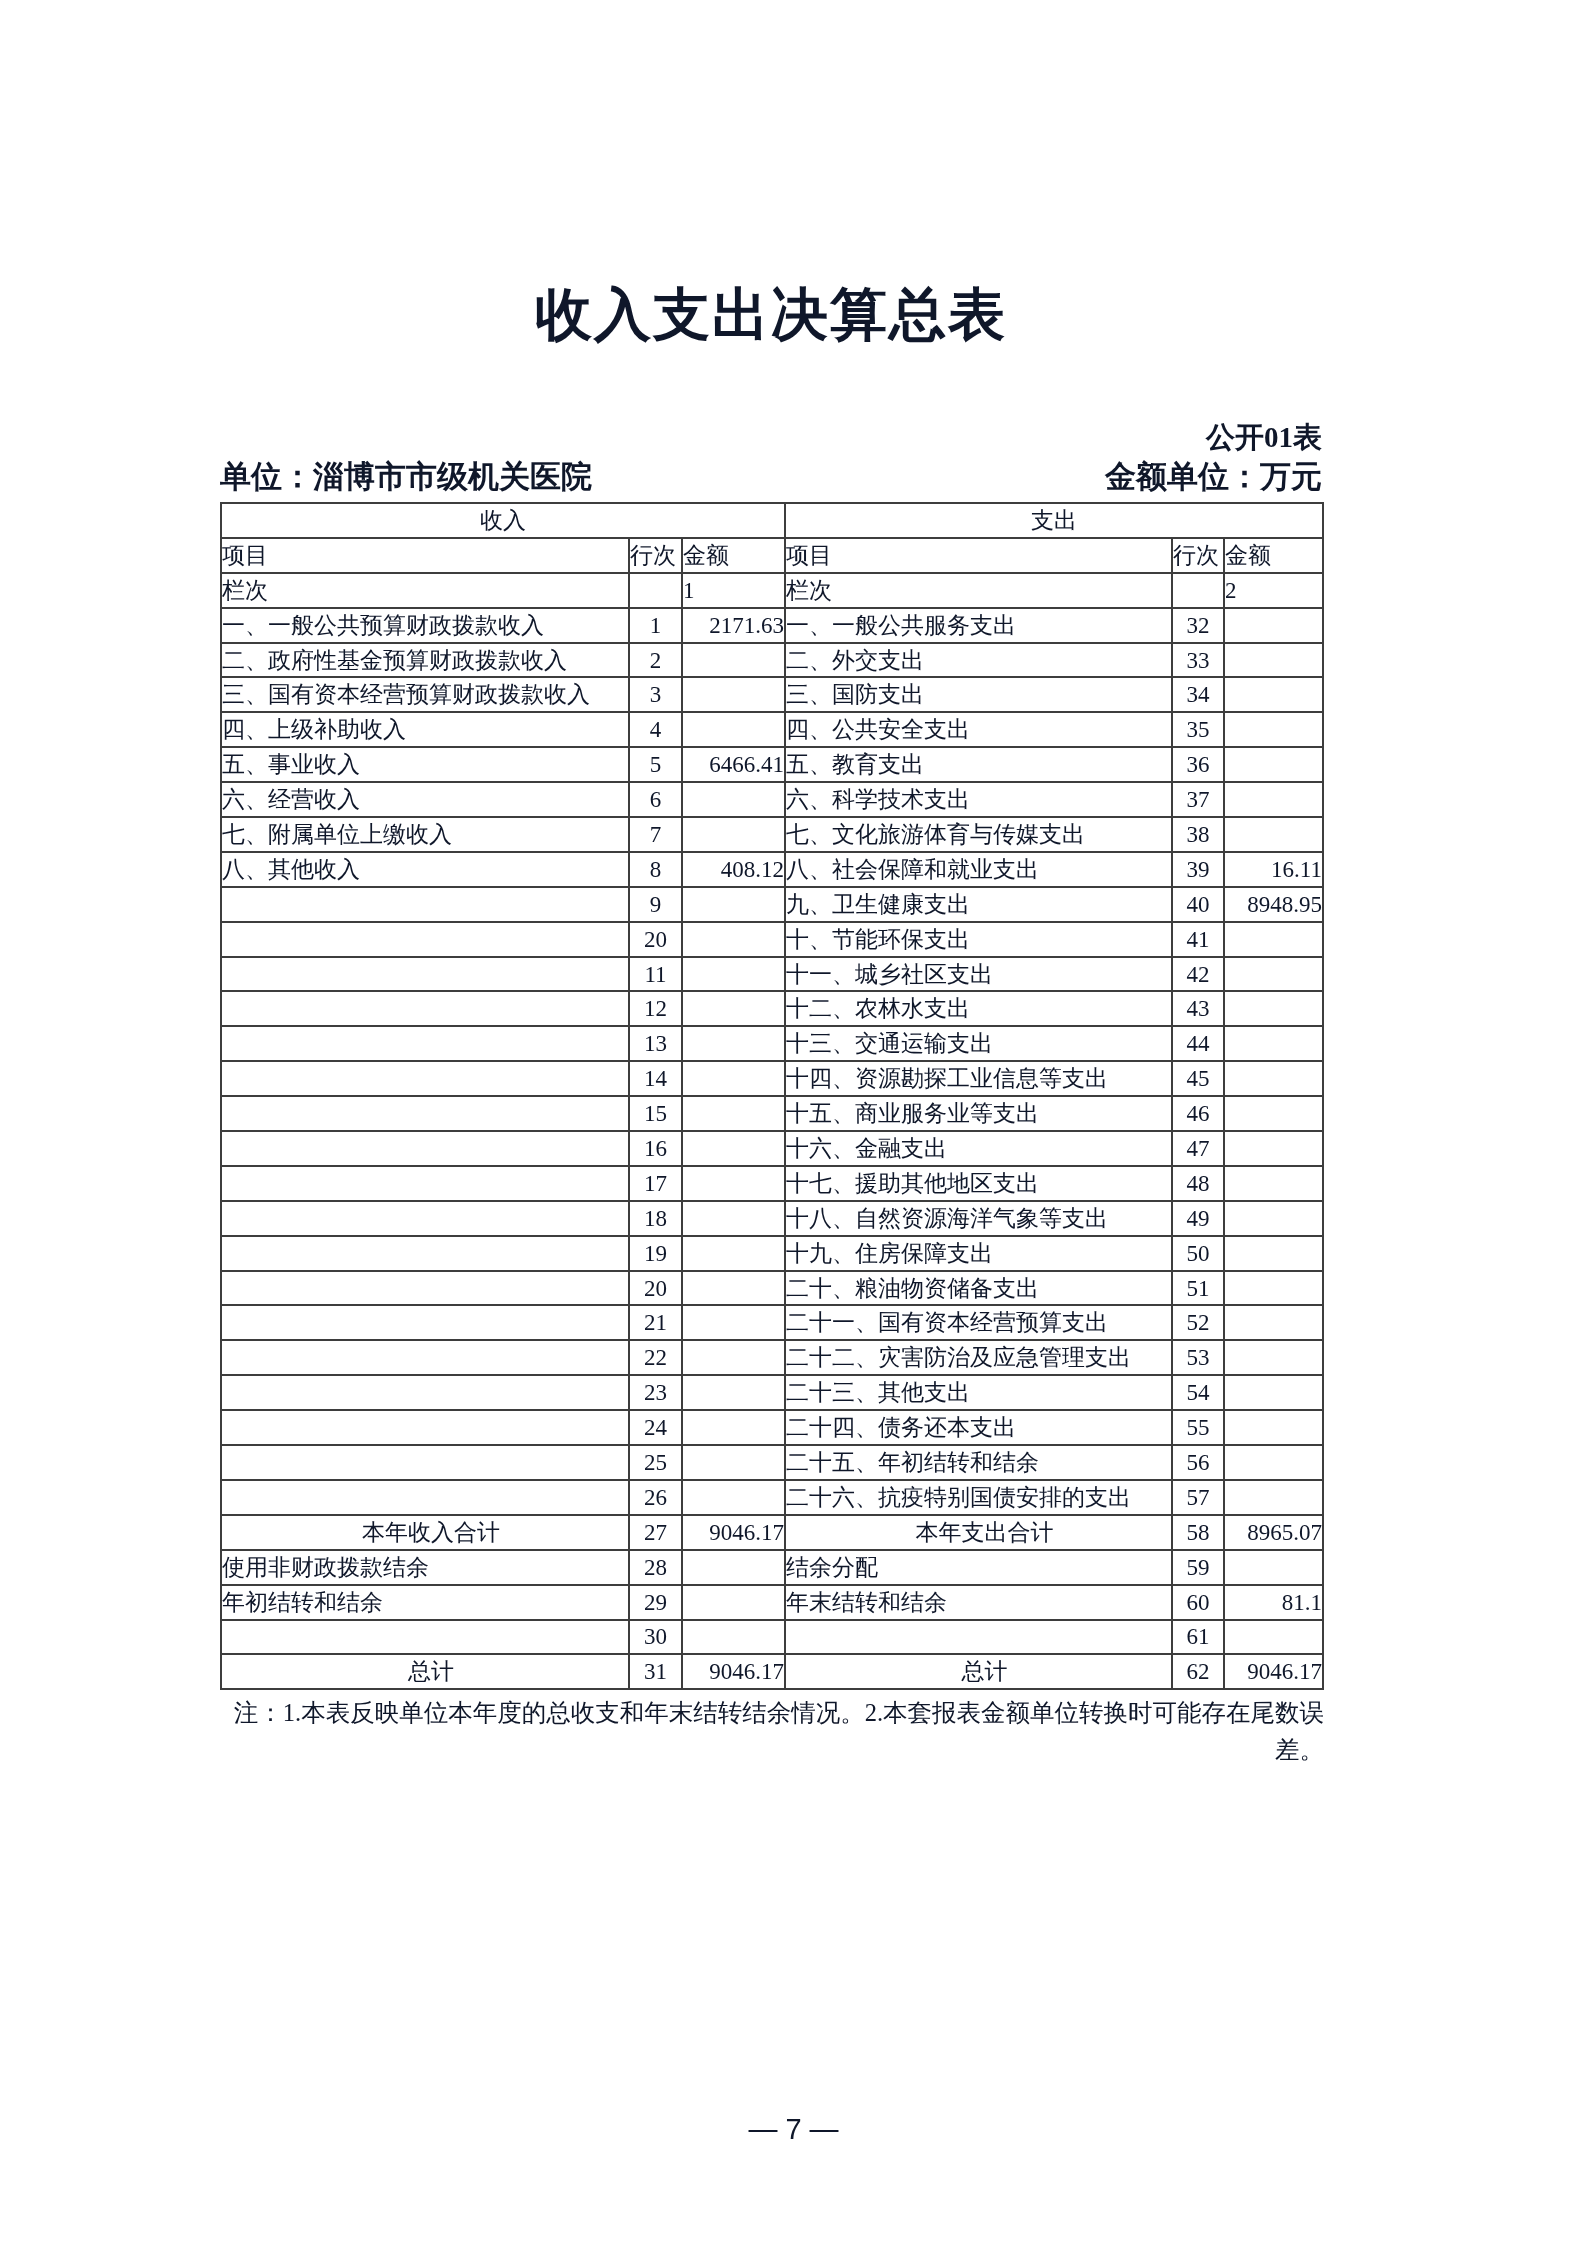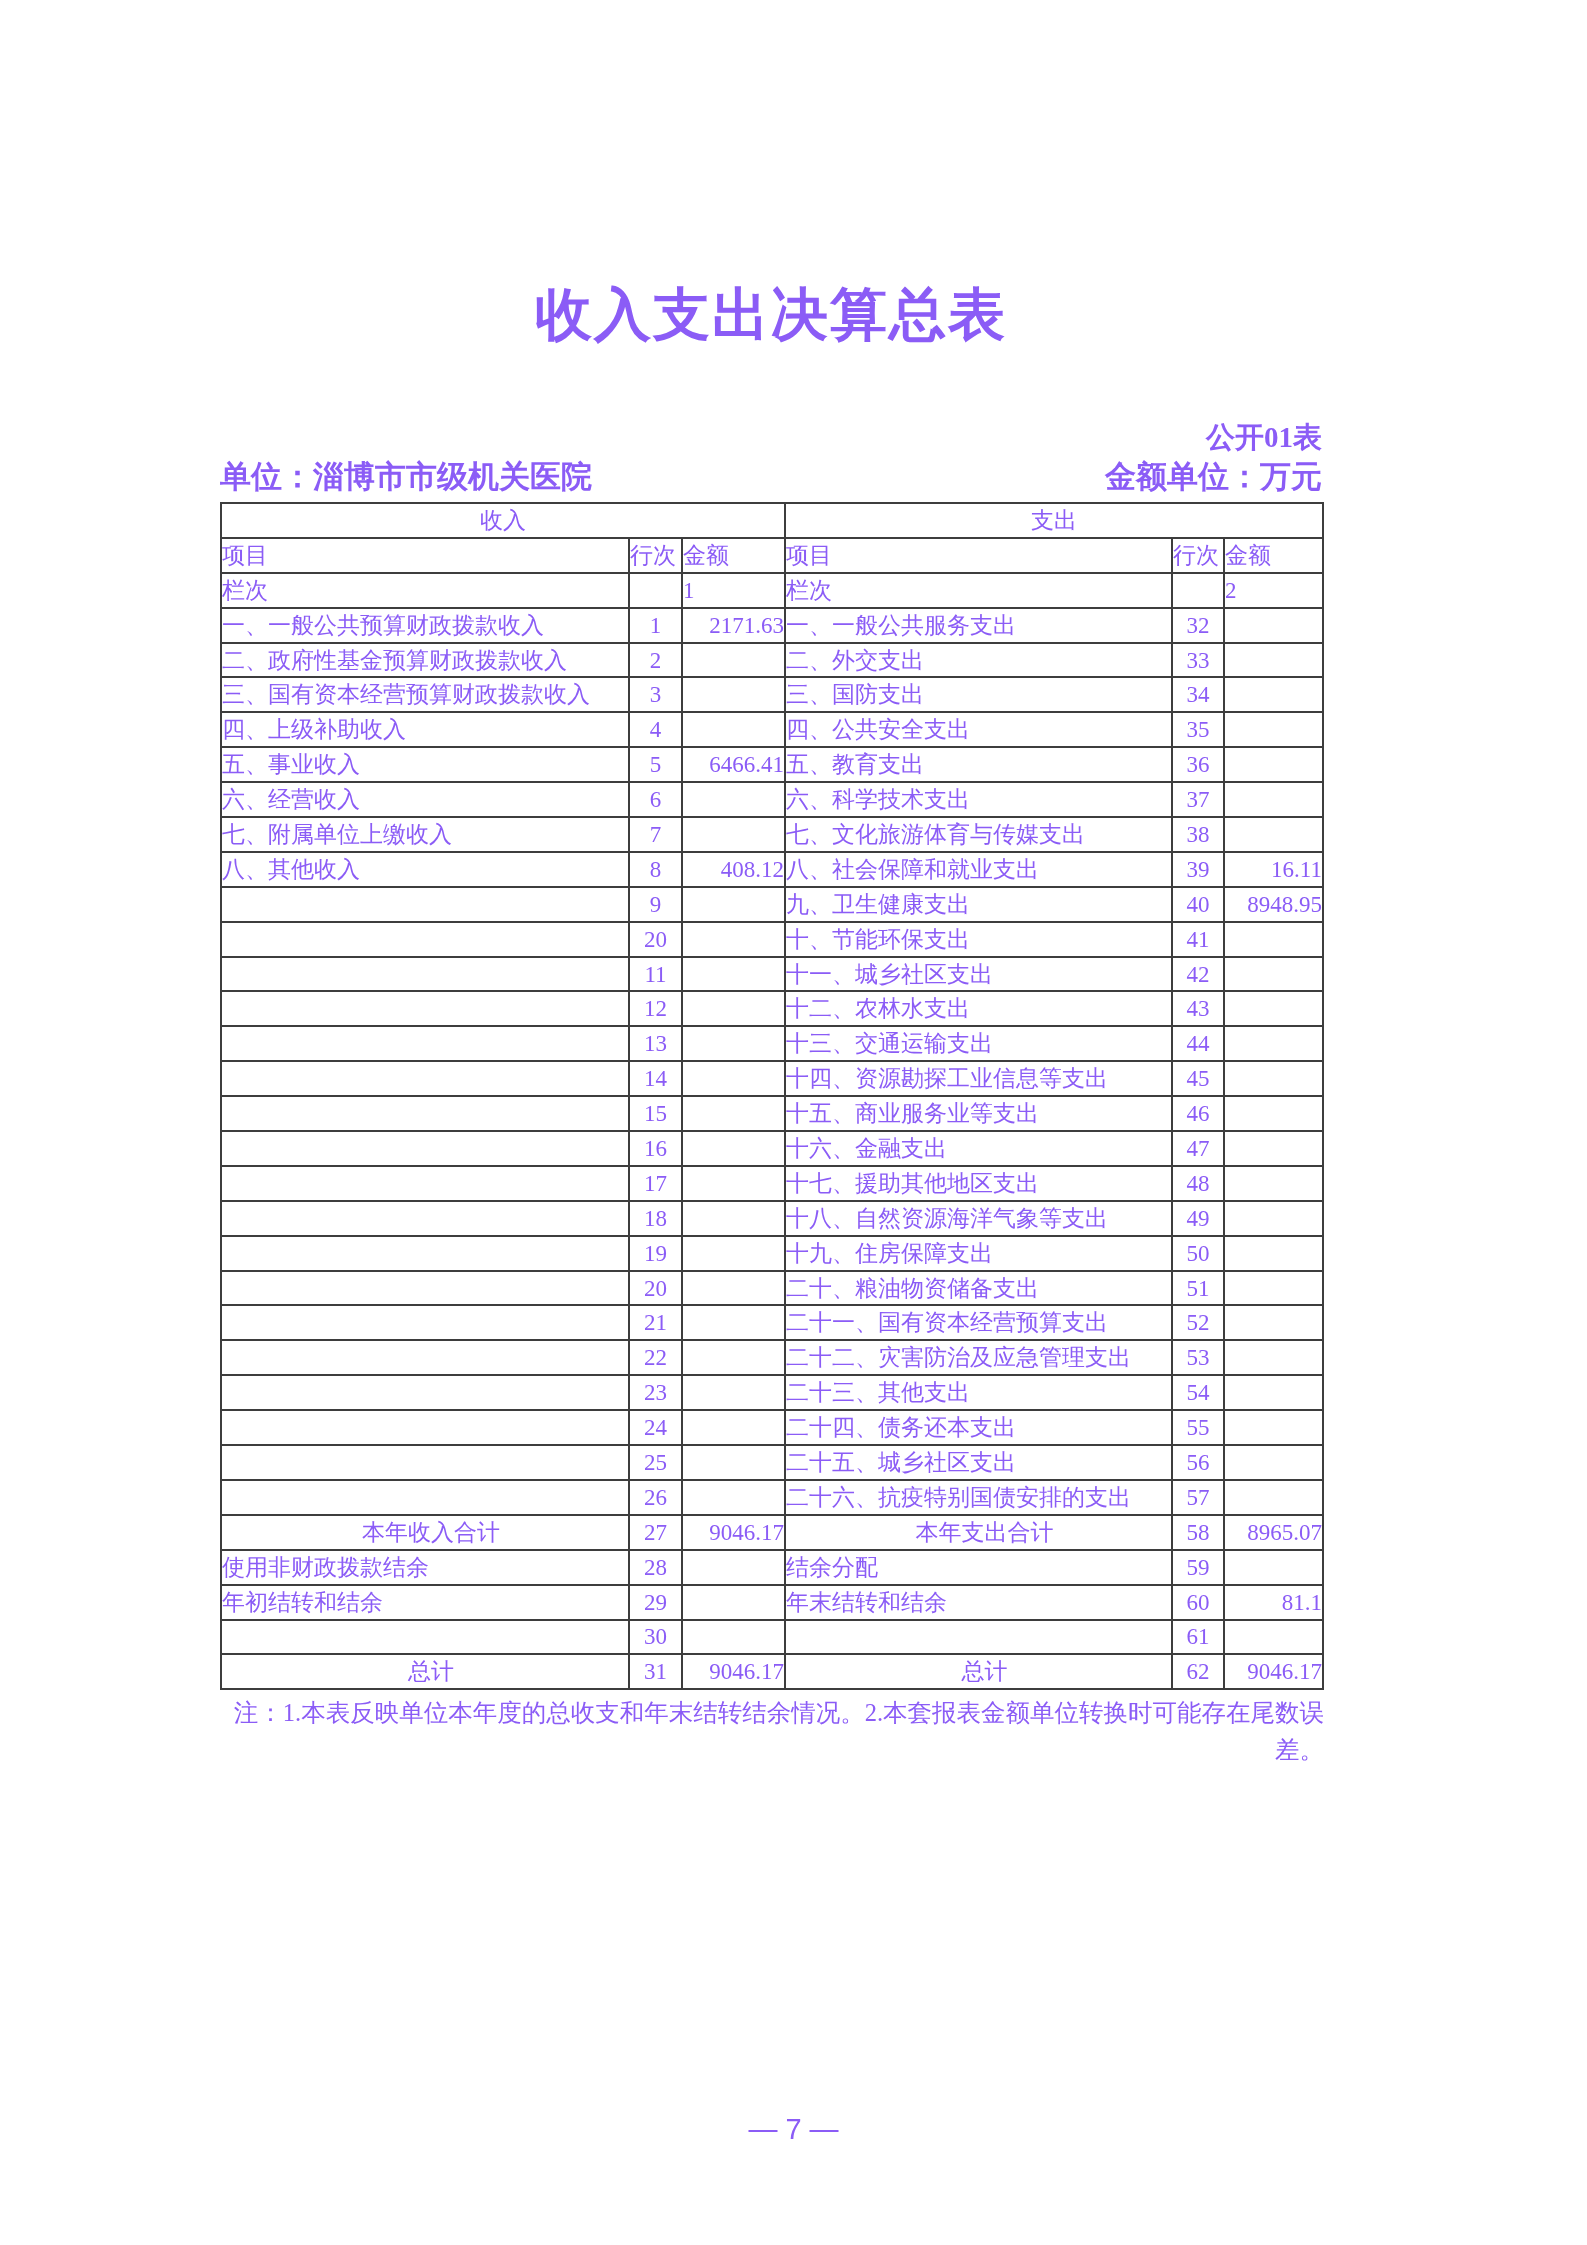--- a/index.html
+++ b/index.html
@@ -1,20 +1,20 @@
 <!DOCTYPE html>
 <html><head>
 <meta charset="utf-8">
 <style>
   html,body{margin:0;padding:0;background:#ffffff;}
   .page{
     position:relative;
     width:1587px;height:2245px;
     background:#ffffff;
-    color:#8b5cf6;
+    color:#0f172a;
     font-family:"Liberation Serif","DejaVu Serif",serif;
     overflow:hidden;
   }
   .title{
     position:absolute;left:220px;top:286px;width:1102px;
     text-align:center;
     font-size:57px;font-weight:bold;
     letter-spacing:2px;
     line-height:1;
     white-space:nowrap;
@@ -302,21 +302,21 @@
           <td class="c-line">24</td>
           <td class="c-amt"></td>
           <td class="c-item">二十四、债务还本支出</td>
           <td class="c-line">55</td>
           <td class="c-amt"></td>
         </tr>
         <tr>
           <td class="c-item"></td>
           <td class="c-line">25</td>
           <td class="c-amt"></td>
-          <td class="c-item">二十五、城乡社区支出</td>
+          <td class="c-item">二十五、年初结转和结余</td>
           <td class="c-line">56</td>
           <td class="c-amt"></td>
         </tr>
         <tr>
           <td class="c-item"></td>
           <td class="c-line">26</td>
           <td class="c-amt"></td>
           <td class="c-item">二十六、抗疫特别国债安排的支出</td>
           <td class="c-line">57</td>
           <td class="c-amt"></td>

